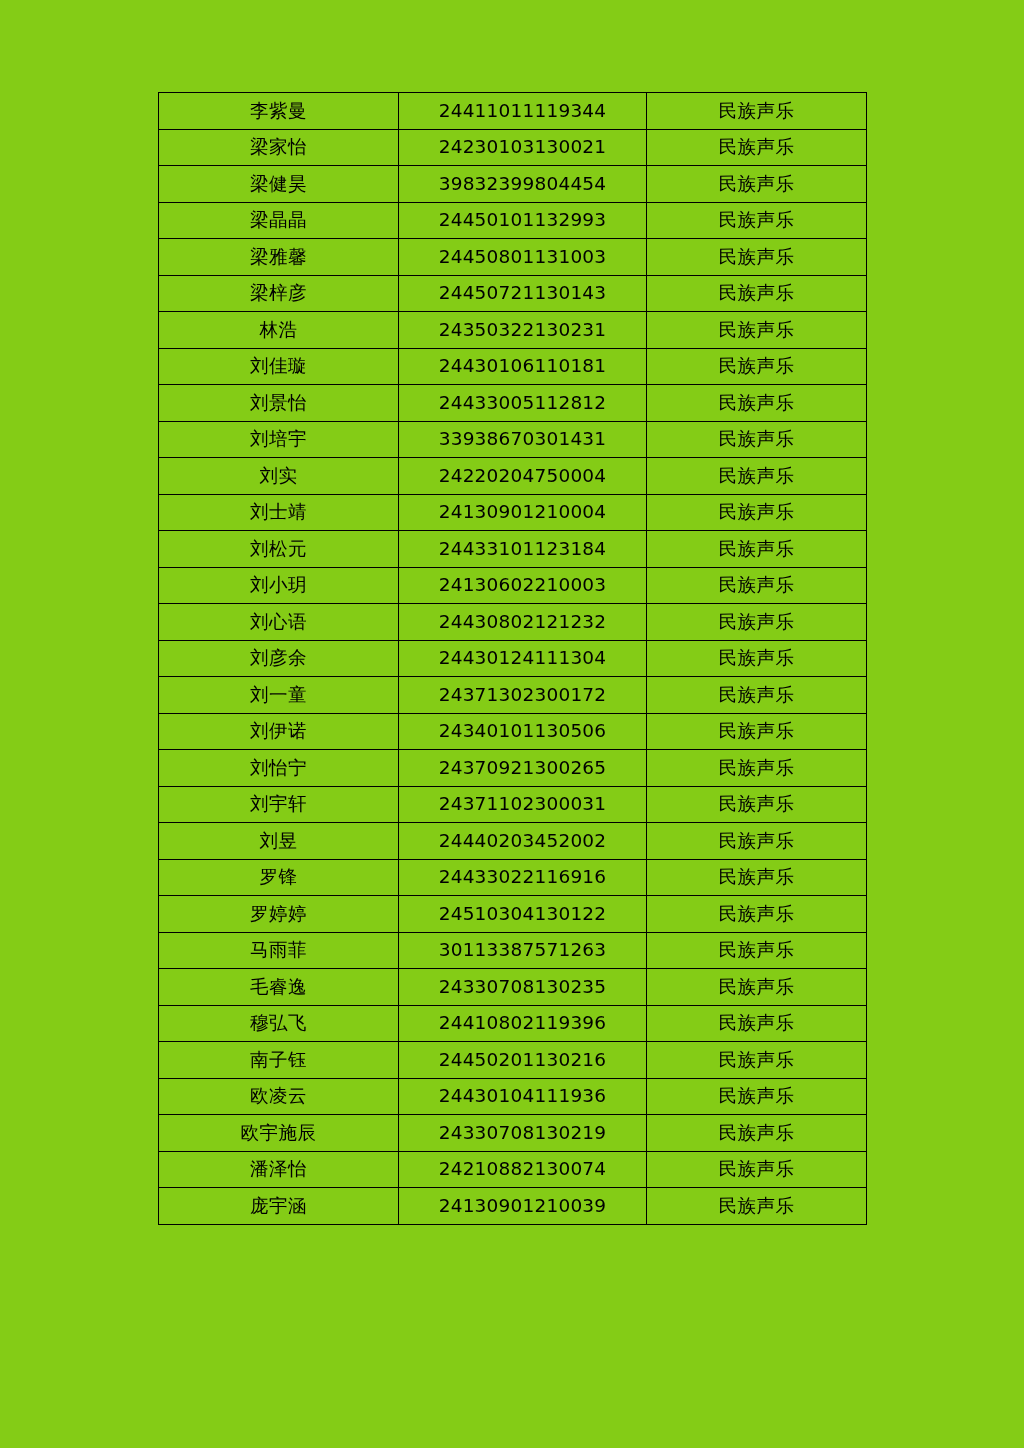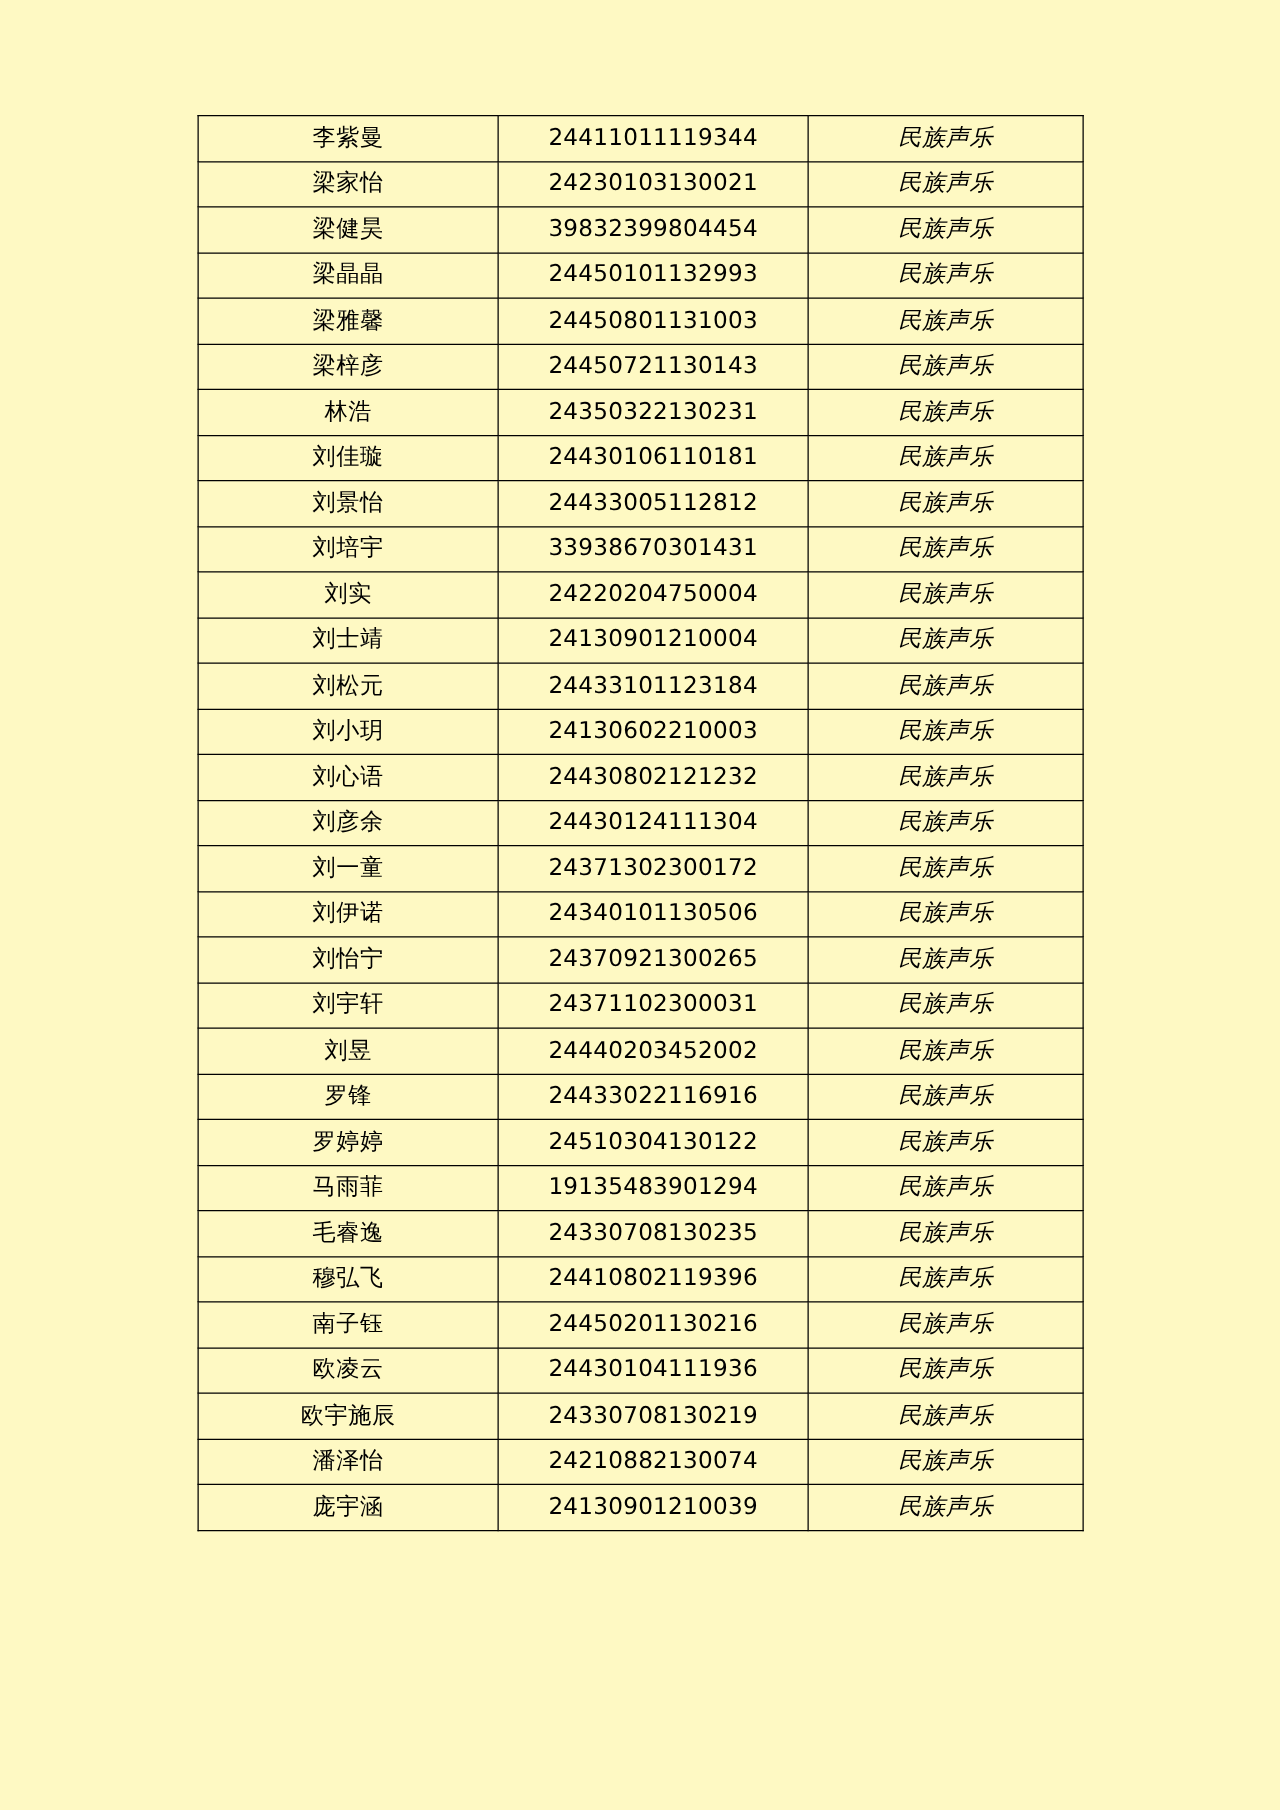--- a/index.html
+++ b/index.html
@@ -14,21 +14,21 @@
     color: #000000;
     position: relative;
     overflow: hidden;
   }
   .page {
     position: absolute;
     left: 0;
     top: 0;
     width: 1024px;
     height: 1448px;
-    background: #fef9c3;
+    background: #84cc16;
   }
   .table-wrap {
     position: absolute;
     left: 158px;
     top: 92px;
     width: 708px;
   }
   table.roster {
     border-collapse: collapse;
     width: 708px;
@@ -53,21 +53,20 @@
   td.cell-name {
     letter-spacing: 0.5px;
   }
   td.cell-id {
     font-family: "Liberation Sans", sans-serif;
     font-size: 18px;
     letter-spacing: 0.2px;
   }
   td.cell-major {
     letter-spacing: 0.5px;
-    font-style: italic;
   }
 </style>
 </head>
 <body>
 
 <div class="page">
   <div class="table-wrap">
     <table class="roster">
       <colgroup>
         <col class="c-name">
@@ -185,21 +184,21 @@
             <td class="cell-id">24433022116916</td>
             <td class="cell-major">民族声乐</td>
           </tr>
           <tr>
             <td class="cell-name">罗婷婷</td>
             <td class="cell-id">24510304130122</td>
             <td class="cell-major">民族声乐</td>
           </tr>
           <tr>
             <td class="cell-name">马雨菲</td>
-            <td class="cell-id">19135483901294</td>
+            <td class="cell-id">30113387571263</td>
             <td class="cell-major">民族声乐</td>
           </tr>
           <tr>
             <td class="cell-name">毛睿逸</td>
             <td class="cell-id">24330708130235</td>
             <td class="cell-major">民族声乐</td>
           </tr>
           <tr>
             <td class="cell-name">穆弘飞</td>
             <td class="cell-id">24410802119396</td>

